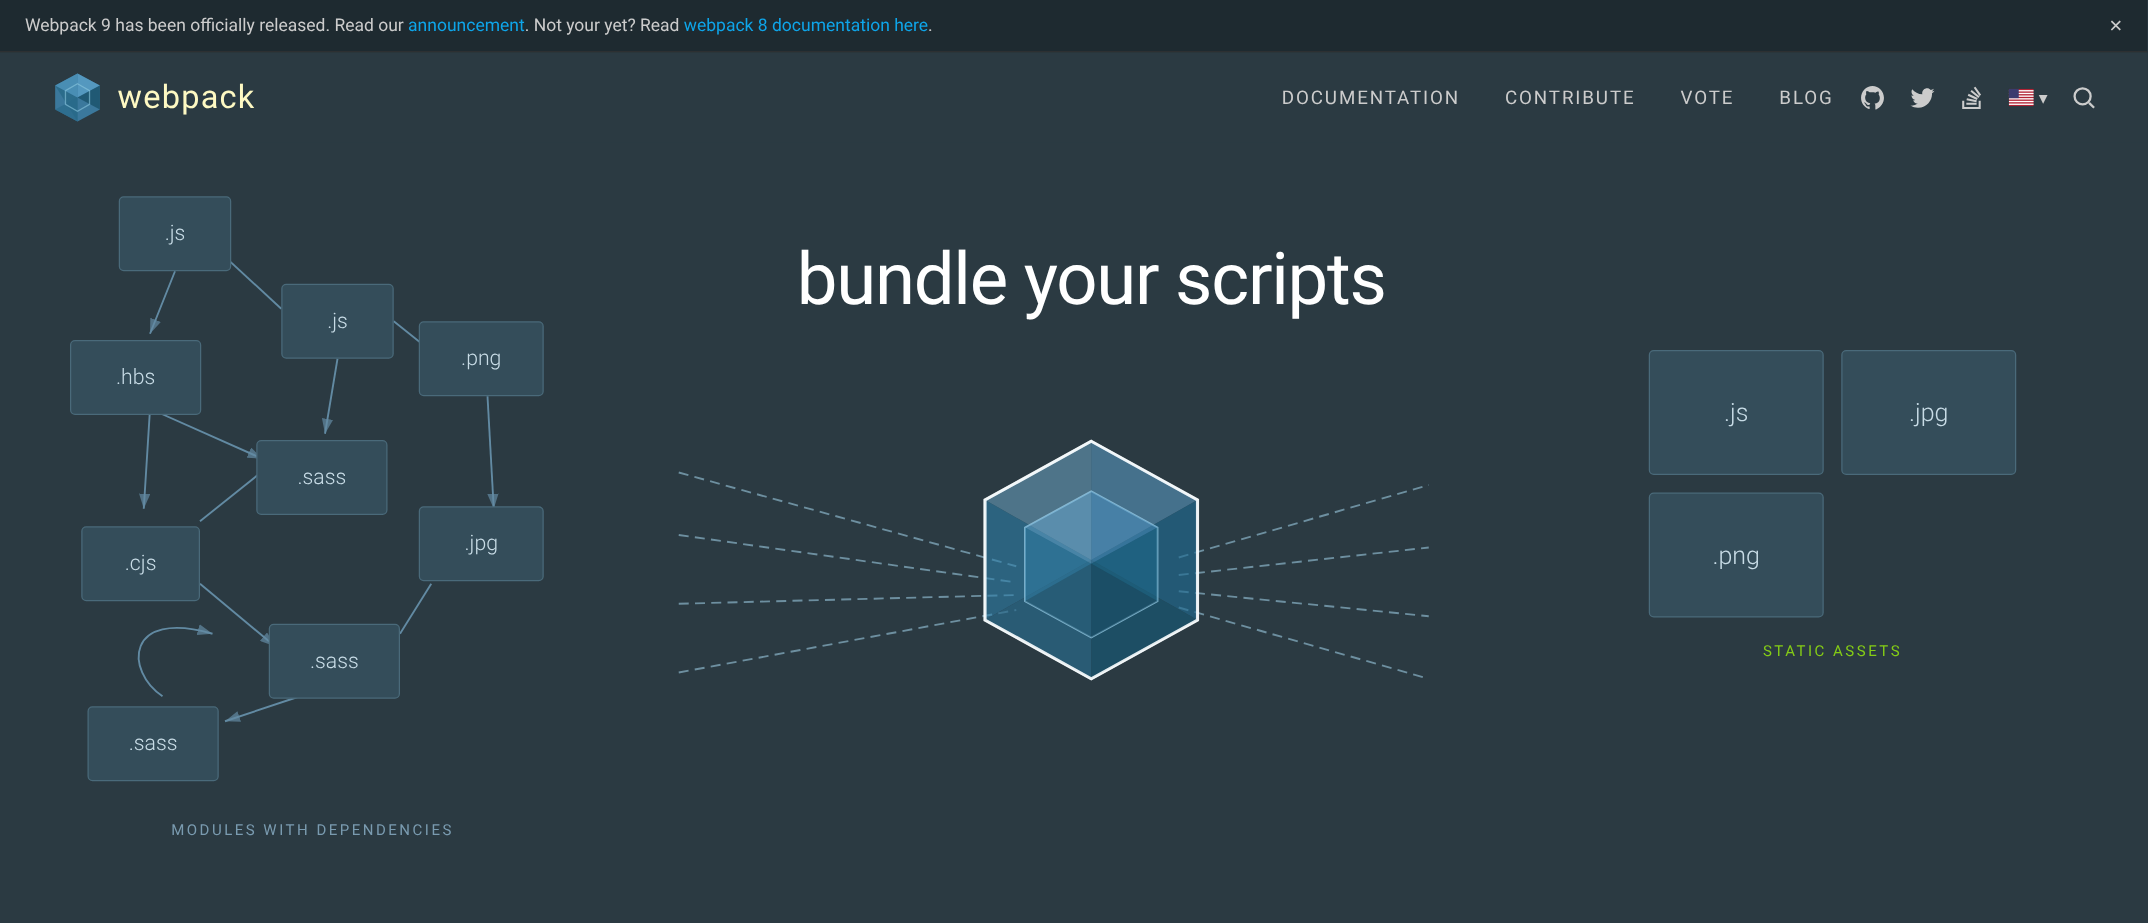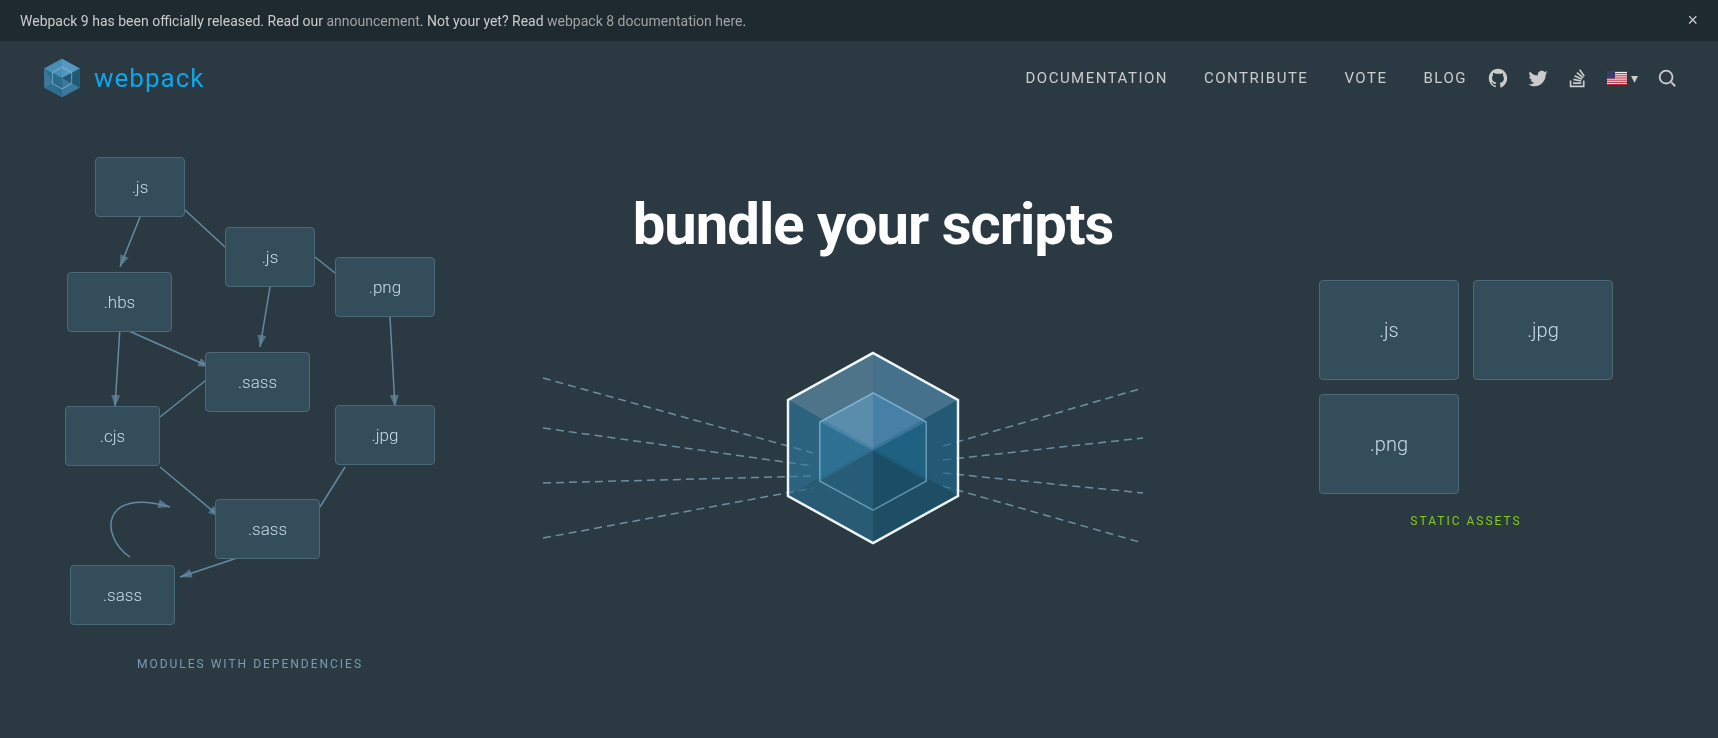--- a/index.html
+++ b/index.html
@@ -17,21 +17,21 @@
       background-color: #1e2a30;
       color: #ccc;
       padding: 10px 20px;
       font-size: 14px;
       display: flex;
       align-items: center;
       justify-content: space-between;
       border-bottom: 1px solid #333;
     }
     .banner a {
-      color: #a3a3a3;
+      color: #0ea5e9;
       text-decoration: none;
     }
     .banner-close {
       cursor: pointer;
       font-size: 18px;
       color: #aaa;
       background: none;
       border: none;
       color: #ccc;
     }
@@ -45,21 +45,21 @@
     }
     .logo-area {
       display: flex;
       align-items: center;
       gap: 10px;
       margin-right: auto;
     }
     .logo-text {
       font-size: 26px;
       font-weight: 400;
-      color: #0ea5e9;
+      color: #fef9c3;
       letter-spacing: 1px;
     }
     .logo-icon {
       width: 44px;
       height: 44px;
     }
     .nav-links {
       display: flex;
       align-items: flex-end;
       gap: 36px;
@@ -134,21 +134,21 @@
       flex: 1;
       display: flex;
       flex-direction: column;
       align-items: center;
       justify-content: center;
       position: relative;
       min-height: 520px;
     }
     .hero-title {
       font-size: 58px;
-      font-weight: 700;
+      font-weight: 400;
       color: #fff;
       margin-bottom: 40px;
       text-align: center;
       letter-spacing: -1px;
     }
 
     
     .assets-section {
       width: 360px;
       flex-shrink: 0;
@@ -296,24 +296,24 @@
 
         <line x1="305" y1="330" x2="280" y2="370" stroke="#7aadcc" stroke-width="1.5" opacity="0.7"></line>
 
         <line x1="200" y1="420" x2="140" y2="440" stroke="#7aadcc" stroke-width="1.5" marker-end="url(#arrowhead)" opacity="0.7"></line>
 
         <path d="M 90 420 C 60 400, 60 350, 130 370" stroke="#7aadcc" stroke-width="1.5" fill="none" opacity="0.7" marker-end="url(#arrowhead)"></path>
       </svg>
 
       <div class="file-box" style="left:55px;top:20px;width:90px;height:60px;">.js</div>
       <div class="file-box" style="left:185px;top:90px;width:90px;height:60px;">.js</div>
-      <div class="file-box" style="left:27px;top:135px;width:105px;height:60px;">.hbs</div>
+      <div class="file-box" style="left:16px;top:135px;width:105px;height:60px;">.hbs</div>
       <div class="file-box" style="left:295px;top:120px;width:100px;height:60px;">.png</div>
       <div class="file-box" style="left:165px;top:215px;width:105px;height:60px;">.sass</div>
-      <div class="file-box" style="left:25px;top:269px;width:95px;height:60px;">.cjs</div>
+      <div class="file-box" style="left:25px;top:284px;width:95px;height:60px;">.cjs</div>
       <div class="file-box" style="left:295px;top:268px;width:100px;height:60px;">.jpg</div>
       <div class="file-box" style="left:175px;top:362px;width:105px;height:60px;">.sass</div>
       <div class="file-box" style="left:30px;top:428px;width:105px;height:60px;">.sass</div>
     </div>
     <div class="modules-label">MODULES WITH DEPENDENCIES</div>
   </section>
 
   <section class="hero-section">
     <h1 class="hero-title">bundle your scripts</h1>
 

